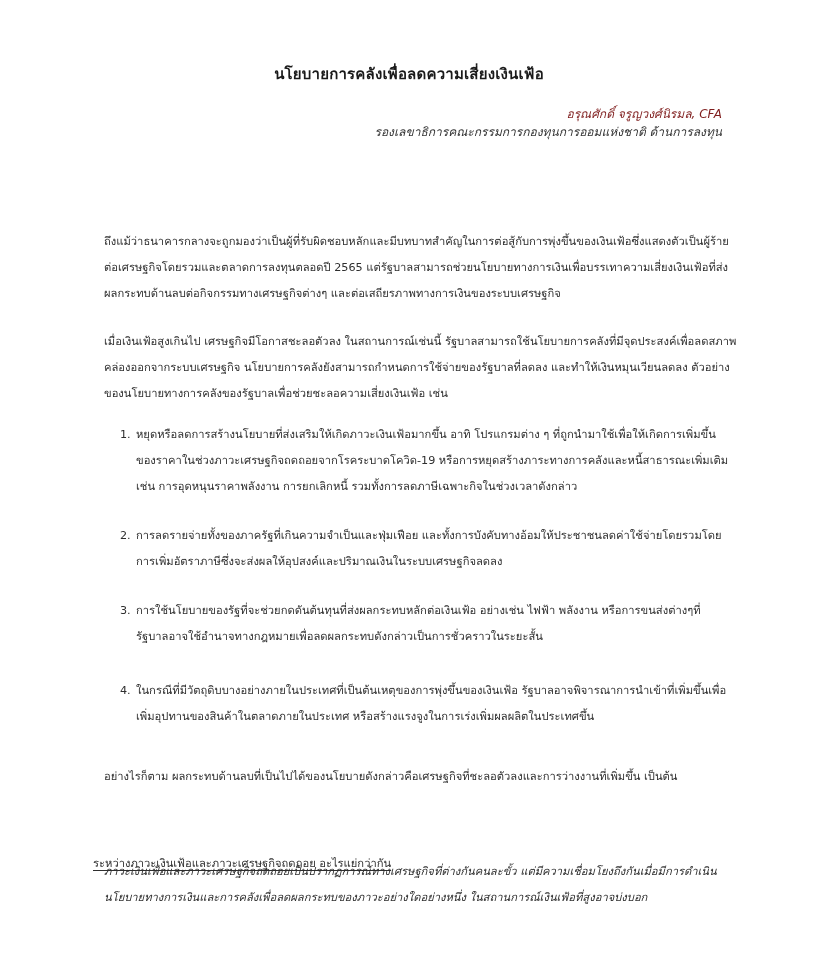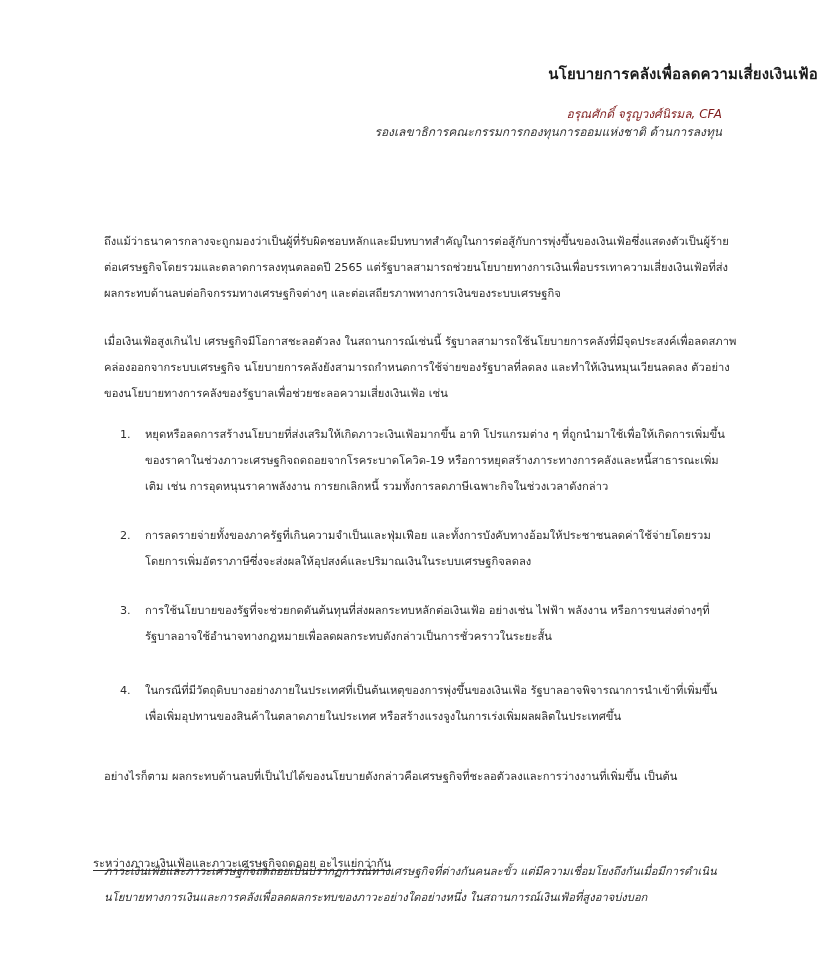--- a/index.html
+++ b/index.html
@@ -19,21 +19,21 @@
       position: absolute;
       left: 0; top: 0;
       width: 818px;
       height: 960px;
       background: #ffffff;
     }
     .title {
       position: absolute;
       left: 0; right: 0;
       top: 62px;
-      text-align: right;
+      text-align: center;
       font-size: 15px;
       font-weight: bold;
       color: #1a1a1a;
       letter-spacing: 0.2px;
     }
     .author {
       position: absolute;
       right: 96px;
       top: 104px;
       font-size: 12px;
@@ -77,21 +77,21 @@
       color: #2e2e2e;
     }
     .list-item .num {
       position: absolute;
       left: 0;
       top: 0;
       width: 22px;
     }
     .list-item .text {
       display: block;
-      margin-left: 25px;
+      margin-left: 16px;
     }
     .li-1 { top: 422px; }
     .li-2 { top: 523px; }
     .li-3 { top: 598px; }
     .li-4 { top: 678px; }
     .para-3 { top: 753px; }
     .section-heading {
       position: absolute;
       left: 93px;
       top: 851px;

